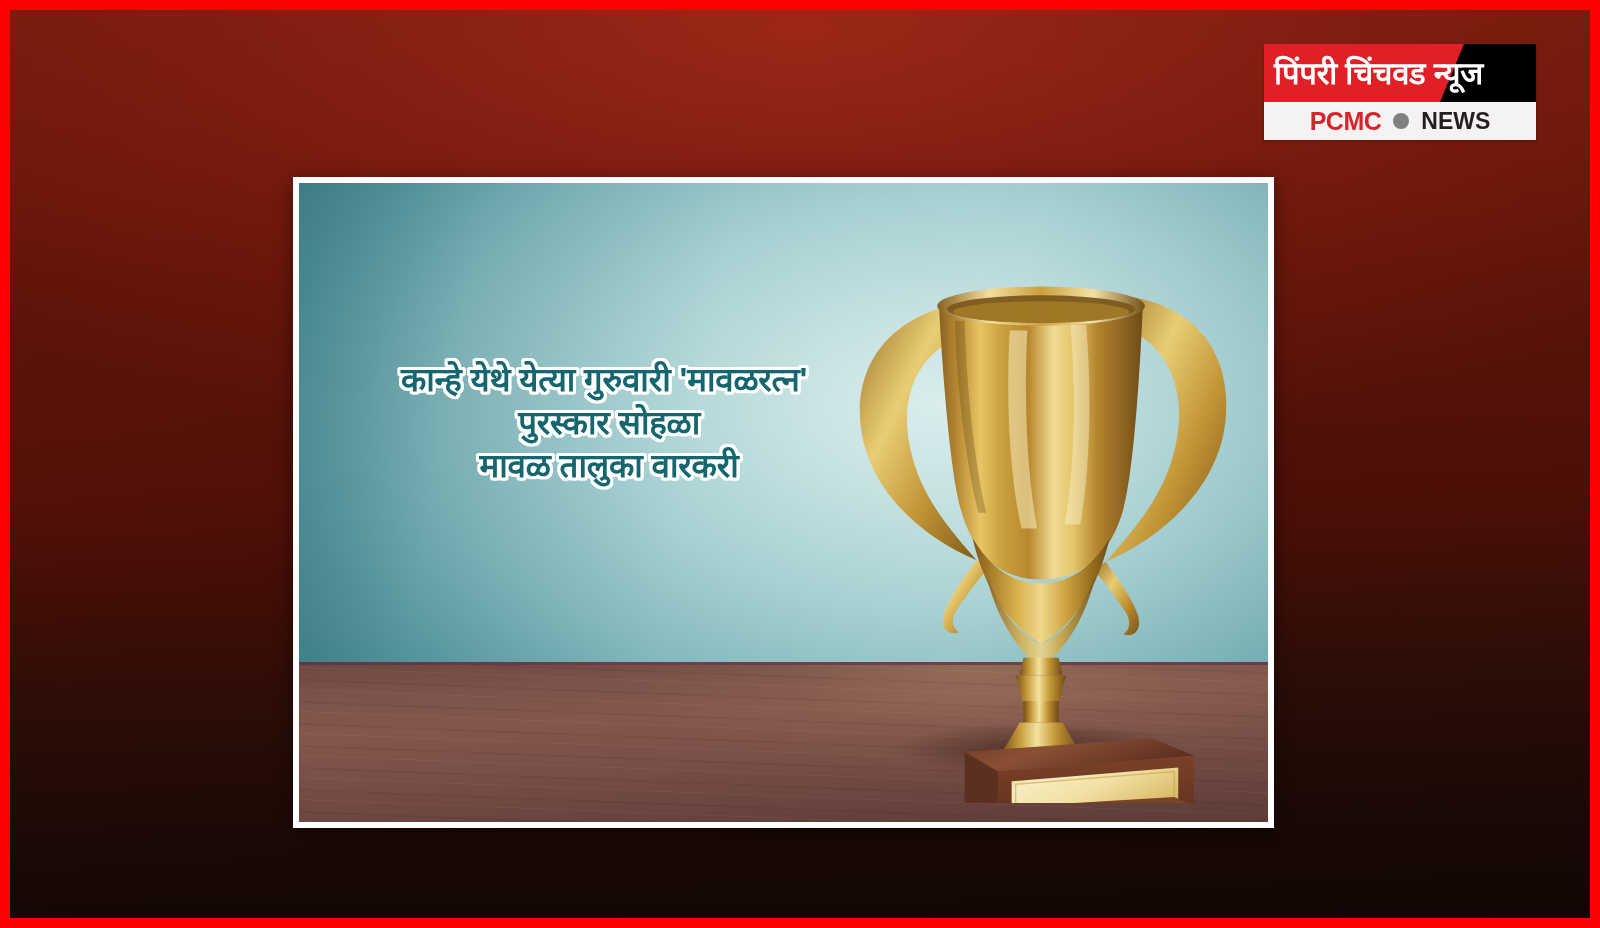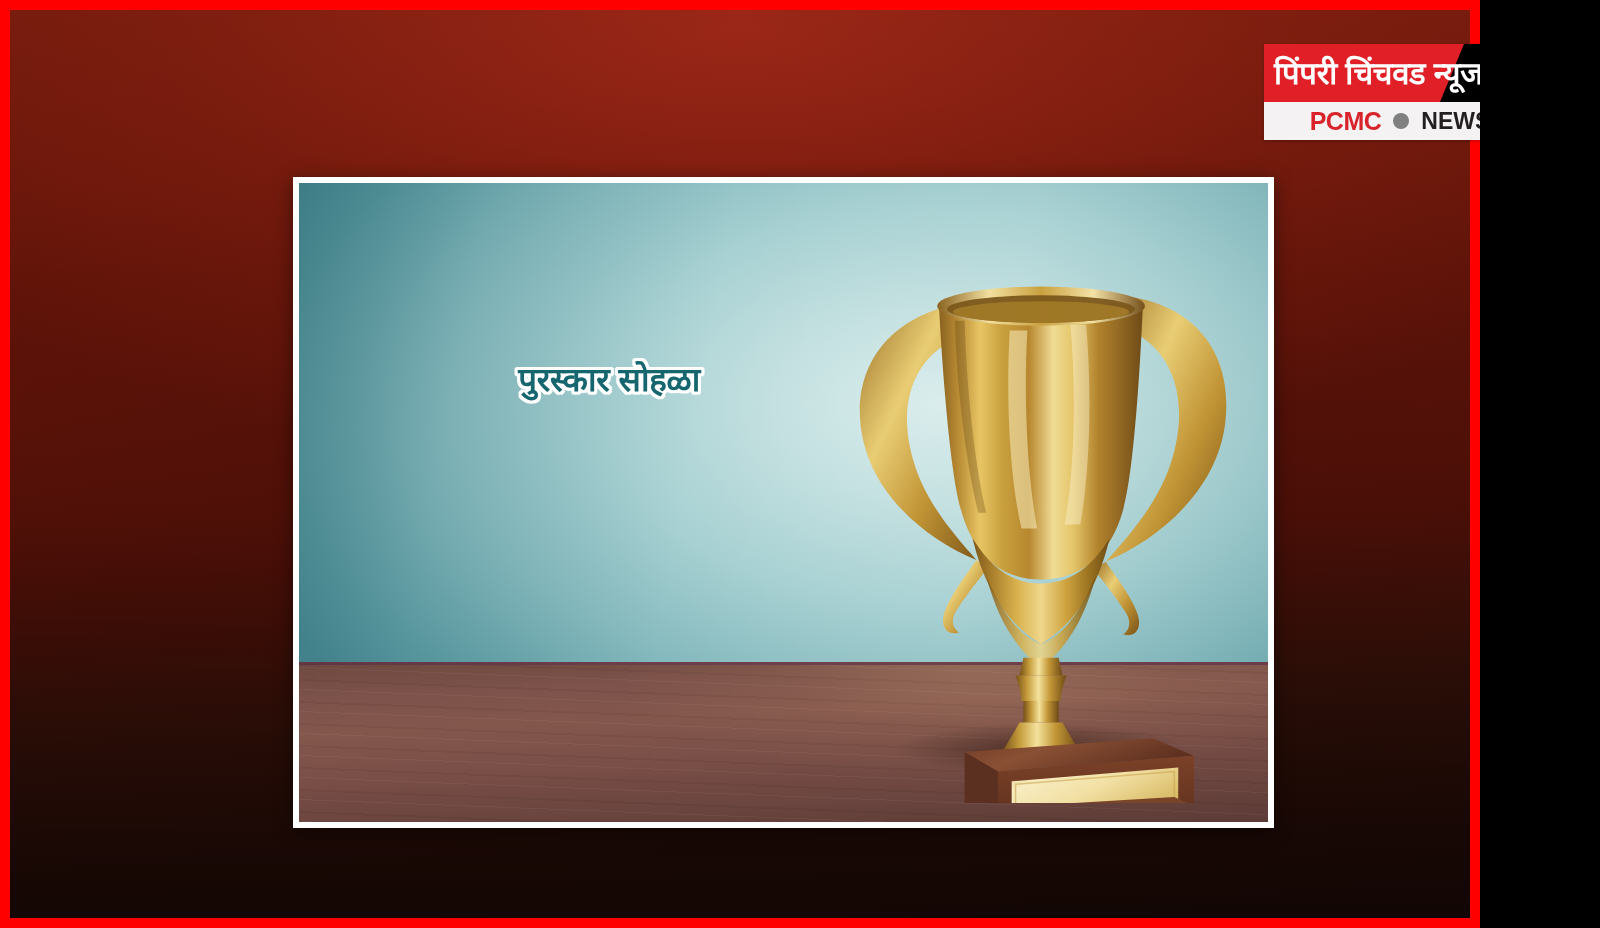--- a/index.html
+++ b/index.html
@@ -2,21 +2,21 @@
 <html><head>
 <meta charset="utf-8">
 <style>
   html, body {
     margin: 0;
     padding: 0;
     background: #000;
   }
   #stage {
     position: relative;
-    width: 1480px;
+    width: 1600px;
     height: 928px;
     overflow: hidden;
     font-family: "Liberation Sans", sans-serif;
     background: #0ea5e9;
   }
 
   
   .red-frame {
     position: absolute;
     inset: 0;
@@ -416,19 +416,21 @@
           <path d="M120 608 L 154 628 L 154 664 L 120 644 Z" fill="#52291a"></path>
           <path d="M154 628 L 392 612 L 392 646 L 154 664 Z" fill="#6b3922"></path>
           <path d="M154 640 L 392 624 L 392 628 L 154 644 Z" fill="#8a5234" opacity="0.5"></path>
 
           <path d="M154 664 L 392 646 L 380 690 L 170 702 Z" fill="#8a5a3c" opacity="0.30"></path>
           <path d="M200 668 L 350 656 L 344 694 L 208 700 Z" fill="#c8964f" opacity="0.22"></path>
         </svg>
       </div>
 
       <div class="headline">
+        <span class="ln ln1">कान्हे  येथे येत्या गुरुवारी 'मावळरत्न'</span>
         <span class="ln">पुरस्कार सोहळा</span>
+        <span class="ln">मावळ तालुका वारकरी</span>
       </div>
 
     </div>
   </div>
 
 </div>
 
 </body></html>

